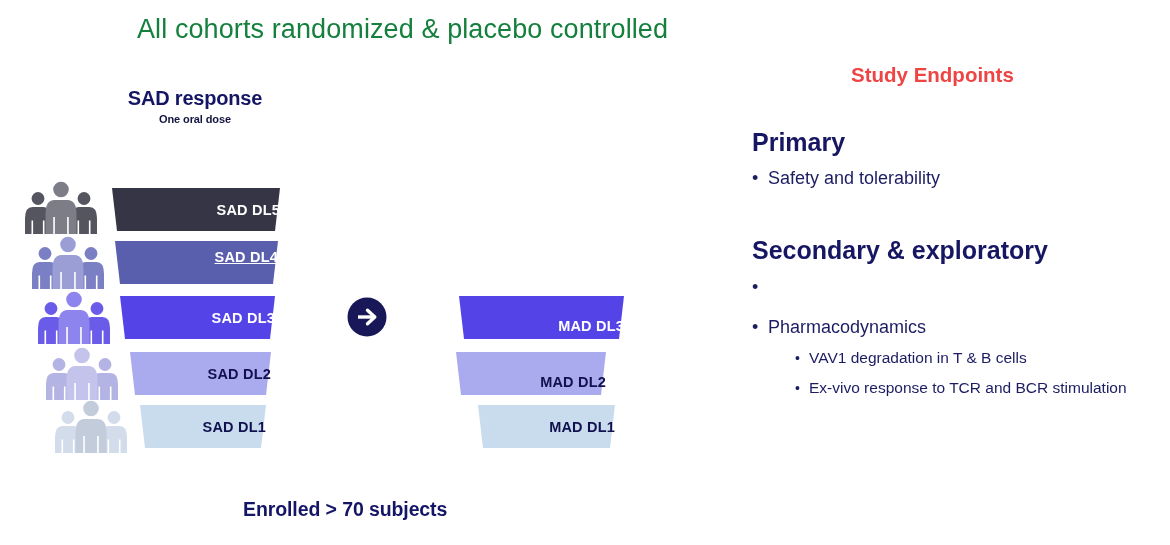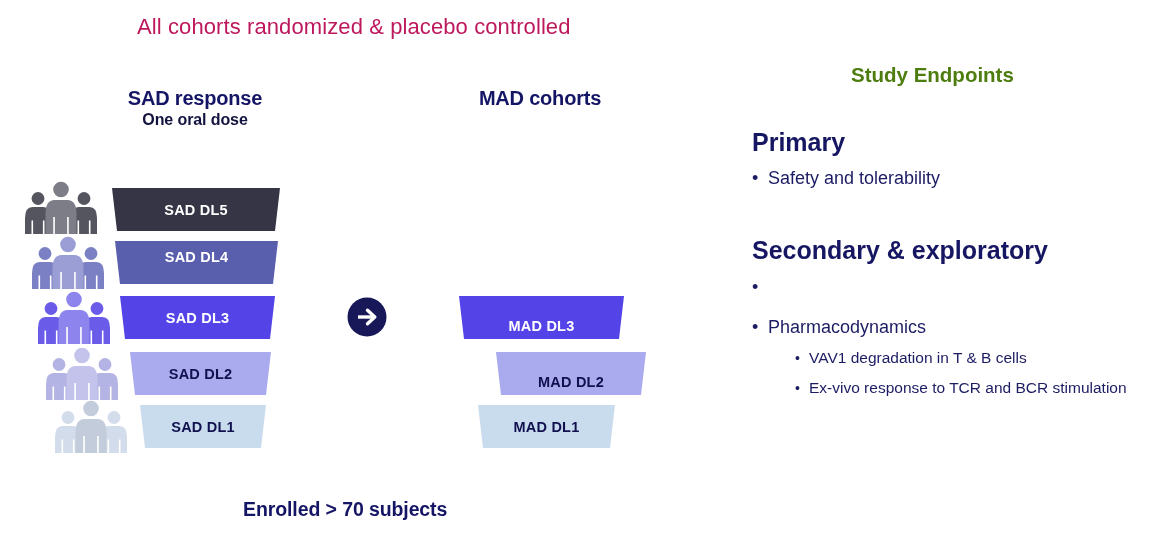--- a/index.html
+++ b/index.html
@@ -16,55 +16,55 @@
     color: #1a1a5e;
   }
 
   
   .abs { position: absolute; }
 
   
   #main-title {
     left: 137px;
     top: 14px;
-    font-size: 22px;
+    font-size: 27px;
     font-weight: 400;
-    color: #be185d;
+    color: #15803d;
     letter-spacing: 0.1px;
     white-space: nowrap;
   }
 
   
   .col-head {
     text-align: center;
     white-space: nowrap;
   }
   .col-head .ch-title {
     font-size: 20px;
     font-weight: bold;
     color: #151566;
     line-height: 24px;
     letter-spacing: -0.2px;
   }
   .col-head .ch-sub {
-    font-size: 16px;
+    font-size: 11px;
     font-weight: bold;
     color: #131340;
     line-height: 19px;
     letter-spacing: -0.1px;
   }
   #sad-col-head { left: 105px; top: 86px; width: 180px; }
   #mad-col-head { left: 450px; top: 86px; width: 180px; }
 
   
   .bar {
     position: absolute;
     display: flex;
     align-items: center;
-    justify-content: center;
+    justify-content: flex-end;
     font-size: 14.5px;
     font-weight: bold;
     letter-spacing: 0.2px;
     white-space: nowrap;
   }
   .bar .bar-label { position: relative; z-index: 2; }
   .bar .bar-shape {
     position: absolute;
     inset: 0;
     z-index: 1;
@@ -98,21 +98,21 @@
     white-space: nowrap;
     text-align: center;
   }
 
   
   #endpoints-title {
     left: 851px;
     top: 63px;
     font-size: 20.5px;
     font-weight: bold;
-    color: #4d7c0f;
+    color: #ef4444;
     white-space: nowrap;
   }
   .sec-head {
     position: absolute;
     font-size: 25px;
     font-weight: bold;
     color: #161663;
     white-space: nowrap;
   }
   #primary-head   { left: 752px; top: 128px; }
@@ -149,21 +149,20 @@
 <body>
 
 <div class="abs" id="main-title">All cohorts randomized &amp; placebo controlled</div>
 
 <div class="abs col-head" id="sad-col-head">
   <div class="ch-title">SAD response</div>
   <div class="ch-sub">One oral dose</div>
 </div>
 
 <div class="abs col-head" id="mad-col-head">
-  <div class="ch-title">MAD cohorts</div>
 </div>
 
 <div id="people-layer">
     <div class="people" style="left: 22px; top: 178px;"><svg viewBox="0 0 78 58" width="78" height="58">
         <circle cx="16" cy="20.5" r="6.4" fill="#55555f"></circle>
         <path d="M 3 56 L 3 40.34 Q 3 29 10.54 29 L 21.46 29 Q 29 29 29 40.34 L 29 56 Z" fill="#55555f"></path>
         <rect x="9.5" y="42.5" width="1.6" height="13.5" fill="#ffffff"></rect>
         <rect x="20.9" y="42.5" width="1.6" height="13.5" fill="#ffffff"></rect>
         <circle cx="62" cy="20.5" r="6.4" fill="#55555f"></circle>
         <path d="M 49 56 L 49 40.34 Q 49 29 56.54 29 L 67.46 29 Q 75 29 75 40.34 L 75 56 Z" fill="#55555f"></path>
@@ -232,21 +231,21 @@
       </svg></div>
   </div>
 
 <div id="sad-bar-layer">
     <div class="bar dark" style="left: 112px; top: 188px; width: 168px; height: 43px; color: rgb(255, 255, 255);">
       <svg class="bar-shape" viewBox="0 0 168 43" preserveAspectRatio="none" width="168" height="43">
         <polygon points="0,0 168,0 163,43 5,43" fill="#353545"></polygon>
       </svg>
       <span class="bar-label">SAD DL5</span>
     </div>
-    <div class="bar dark" style="left: 115px; top: 241px; width: 163px; height: 32px; color: rgb(255, 255, 255);">
+    <div class="bar dark" style="left: 115px; top: 241px; width: 163px; height: 32px; color: rgb(255, 255, 255); text-decoration: underline;">
       <svg class="bar-shape" viewBox="0 0 163 43" preserveAspectRatio="none" width="163" height="43">
         <polygon points="0,0 163,0 158,43 5,43" fill="#5a5fad"></polygon>
       </svg>
       <span class="bar-label">SAD DL4</span>
     </div>
     <div class="bar dark" style="left: 120px; top: 296px; width: 155px; height: 43px; color: rgb(255, 255, 255);">
       <svg class="bar-shape" viewBox="0 0 155 43" preserveAspectRatio="none" width="155" height="43">
         <polygon points="0,0 155,0 150,43 5,43" fill="#5444e8"></polygon>
       </svg>
       <span class="bar-label">SAD DL3</span>
@@ -264,21 +263,21 @@
       <span class="bar-label">SAD DL1</span>
     </div>
   </div>
 <div id="mad-bar-layer">
     <div class="bar dark" style="left: 459px; top: 296px; width: 165px; height: 60px; color: rgb(255, 255, 255);">
       <svg class="bar-shape" viewBox="0 0 165 43" preserveAspectRatio="none" width="165" height="43">
         <polygon points="0,0 165,0 160,43 5,43" fill="#5444e8"></polygon>
       </svg>
       <span class="bar-label">MAD DL3</span>
     </div>
-    <div class="bar light" style="left: 496px; top: 352px; width: 150px; height: 59px; color: rgb(17, 17, 79);">
+    <div class="bar light" style="left: 456px; top: 352px; width: 150px; height: 59px; color: rgb(17, 17, 79);">
       <svg class="bar-shape" viewBox="0 0 150 43" preserveAspectRatio="none" width="150" height="43">
         <polygon points="0,0 150,0 145,43 5,43" fill="#aaaaee"></polygon>
       </svg>
       <span class="bar-label">MAD DL2</span>
     </div>
     <div class="bar light" style="left: 478px; top: 405px; width: 137px; height: 43px; color: rgb(17, 17, 79);">
       <svg class="bar-shape" viewBox="0 0 137 43" preserveAspectRatio="none" width="137" height="43">
         <polygon points="0,0 137,0 132,43 5,43" fill="#c9dcee"></polygon>
       </svg>
       <span class="bar-label">MAD DL1</span>

